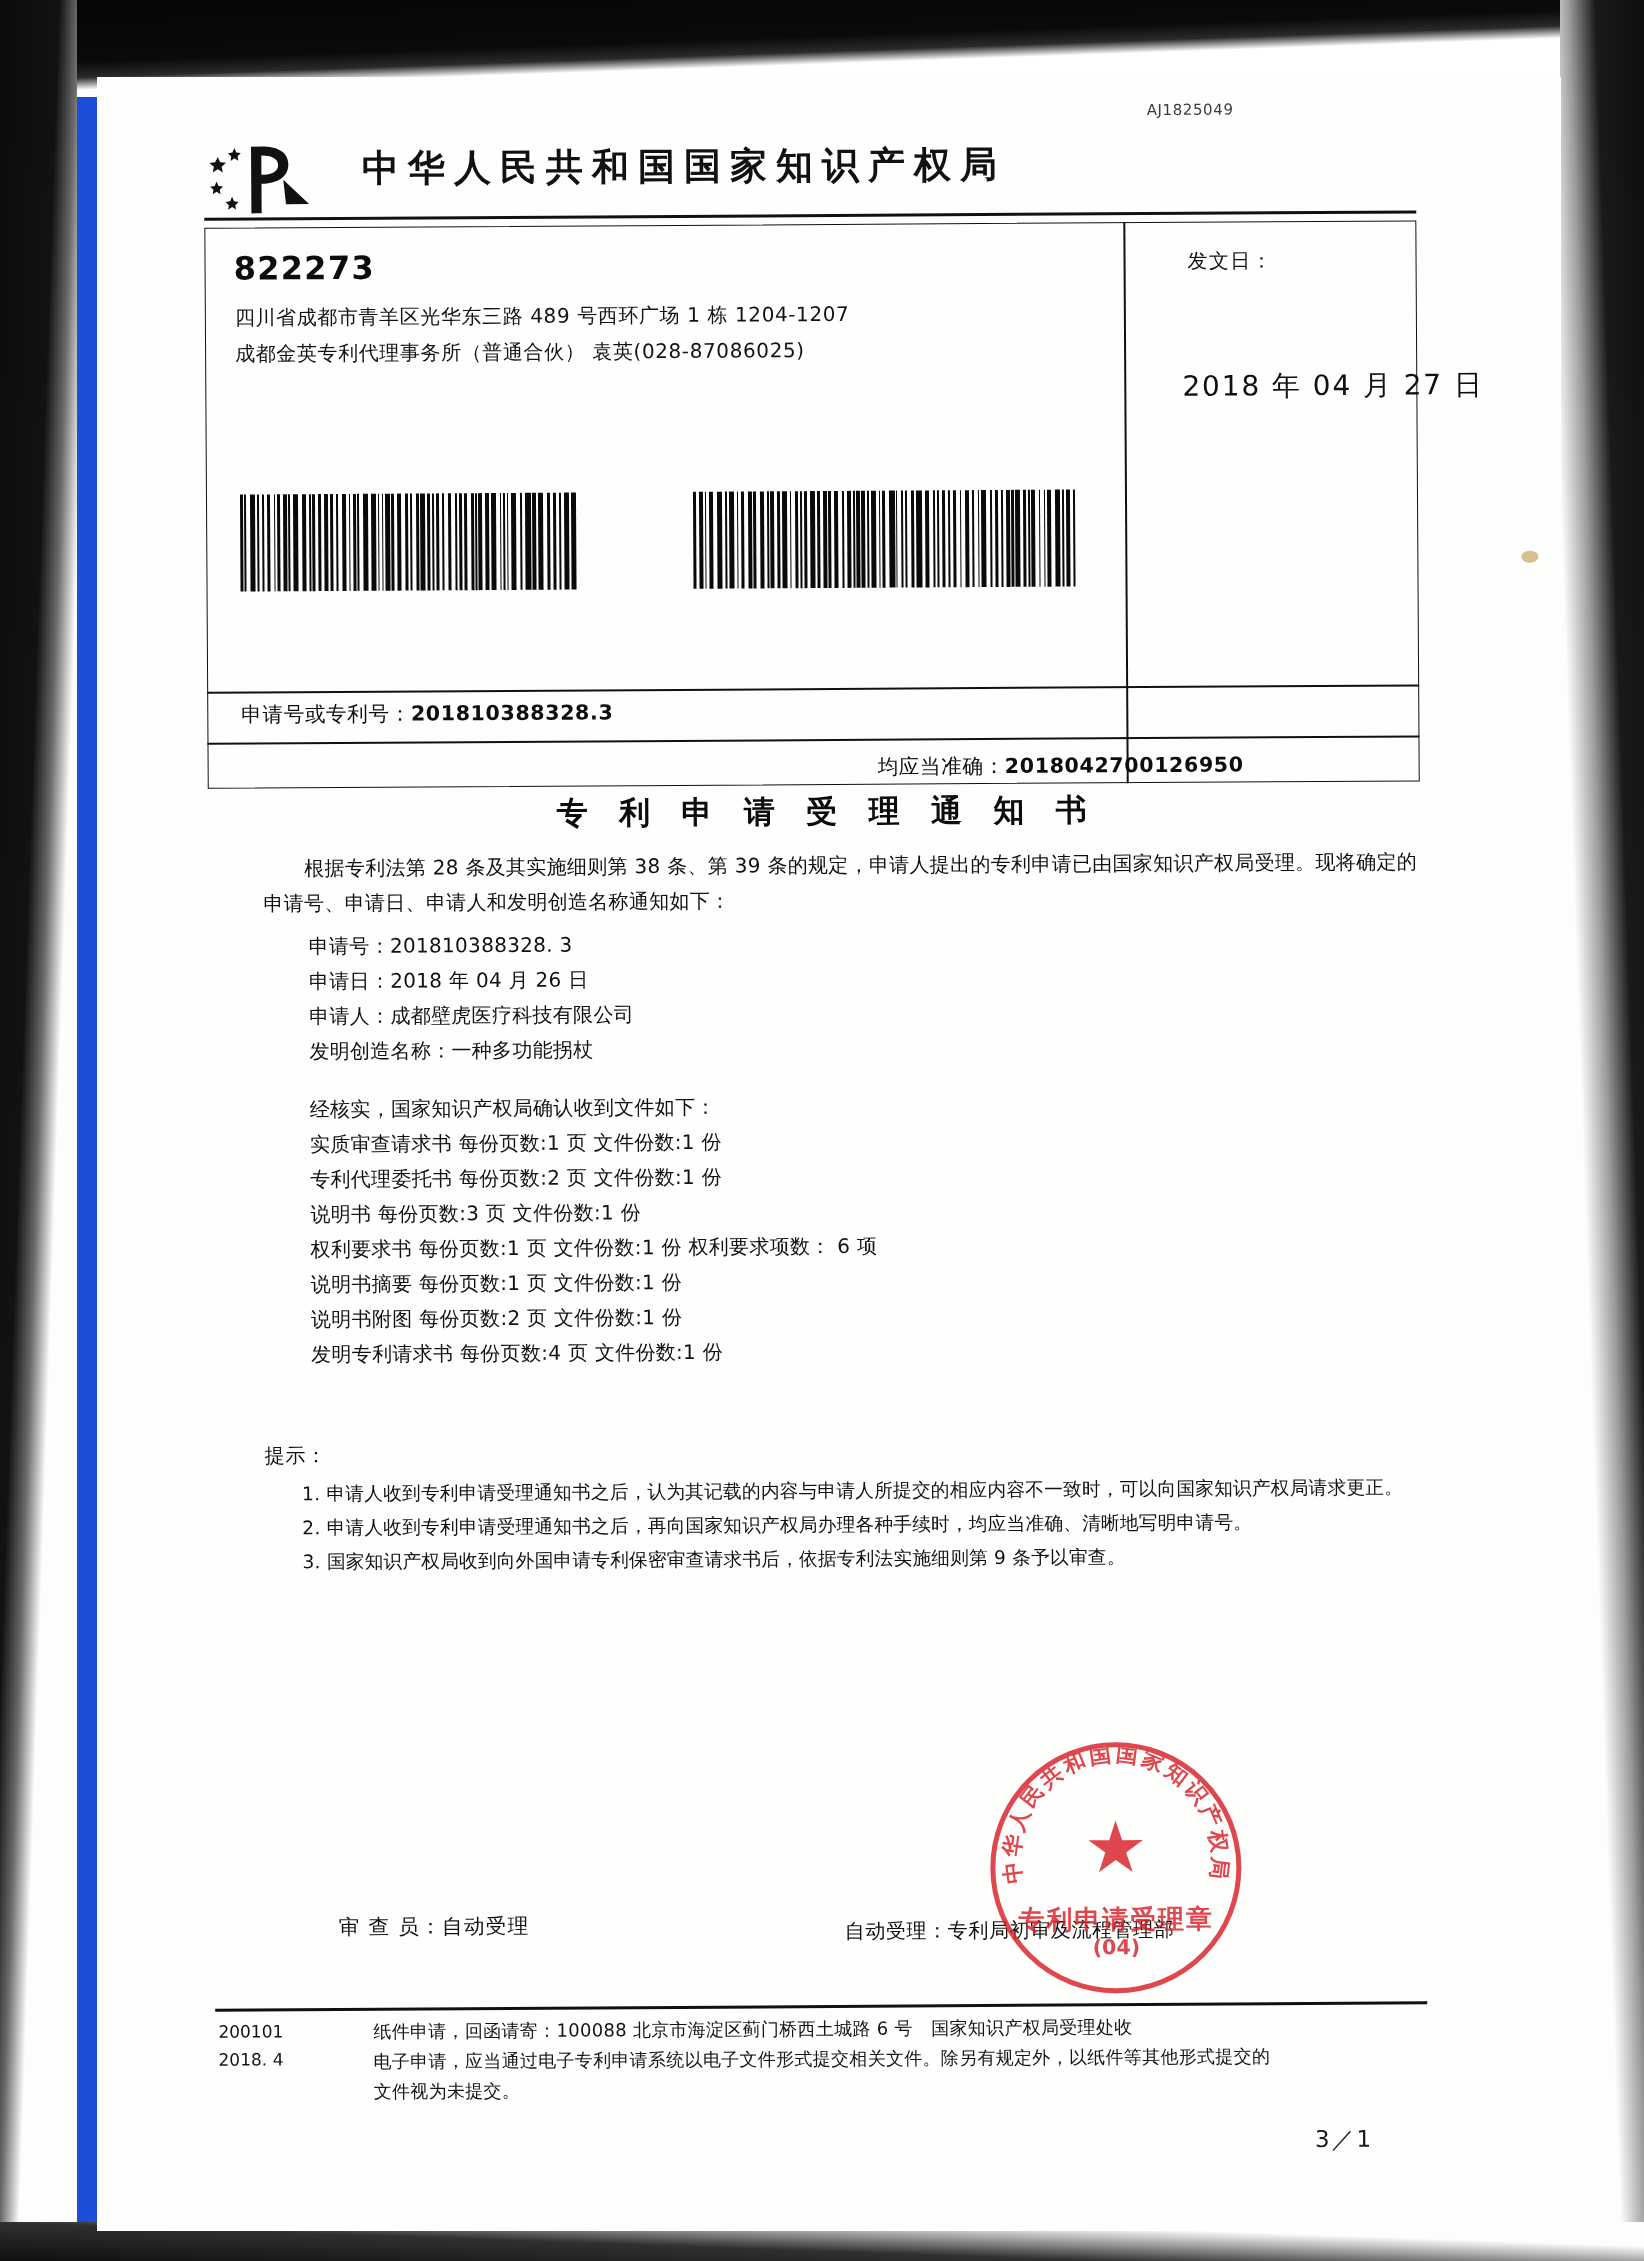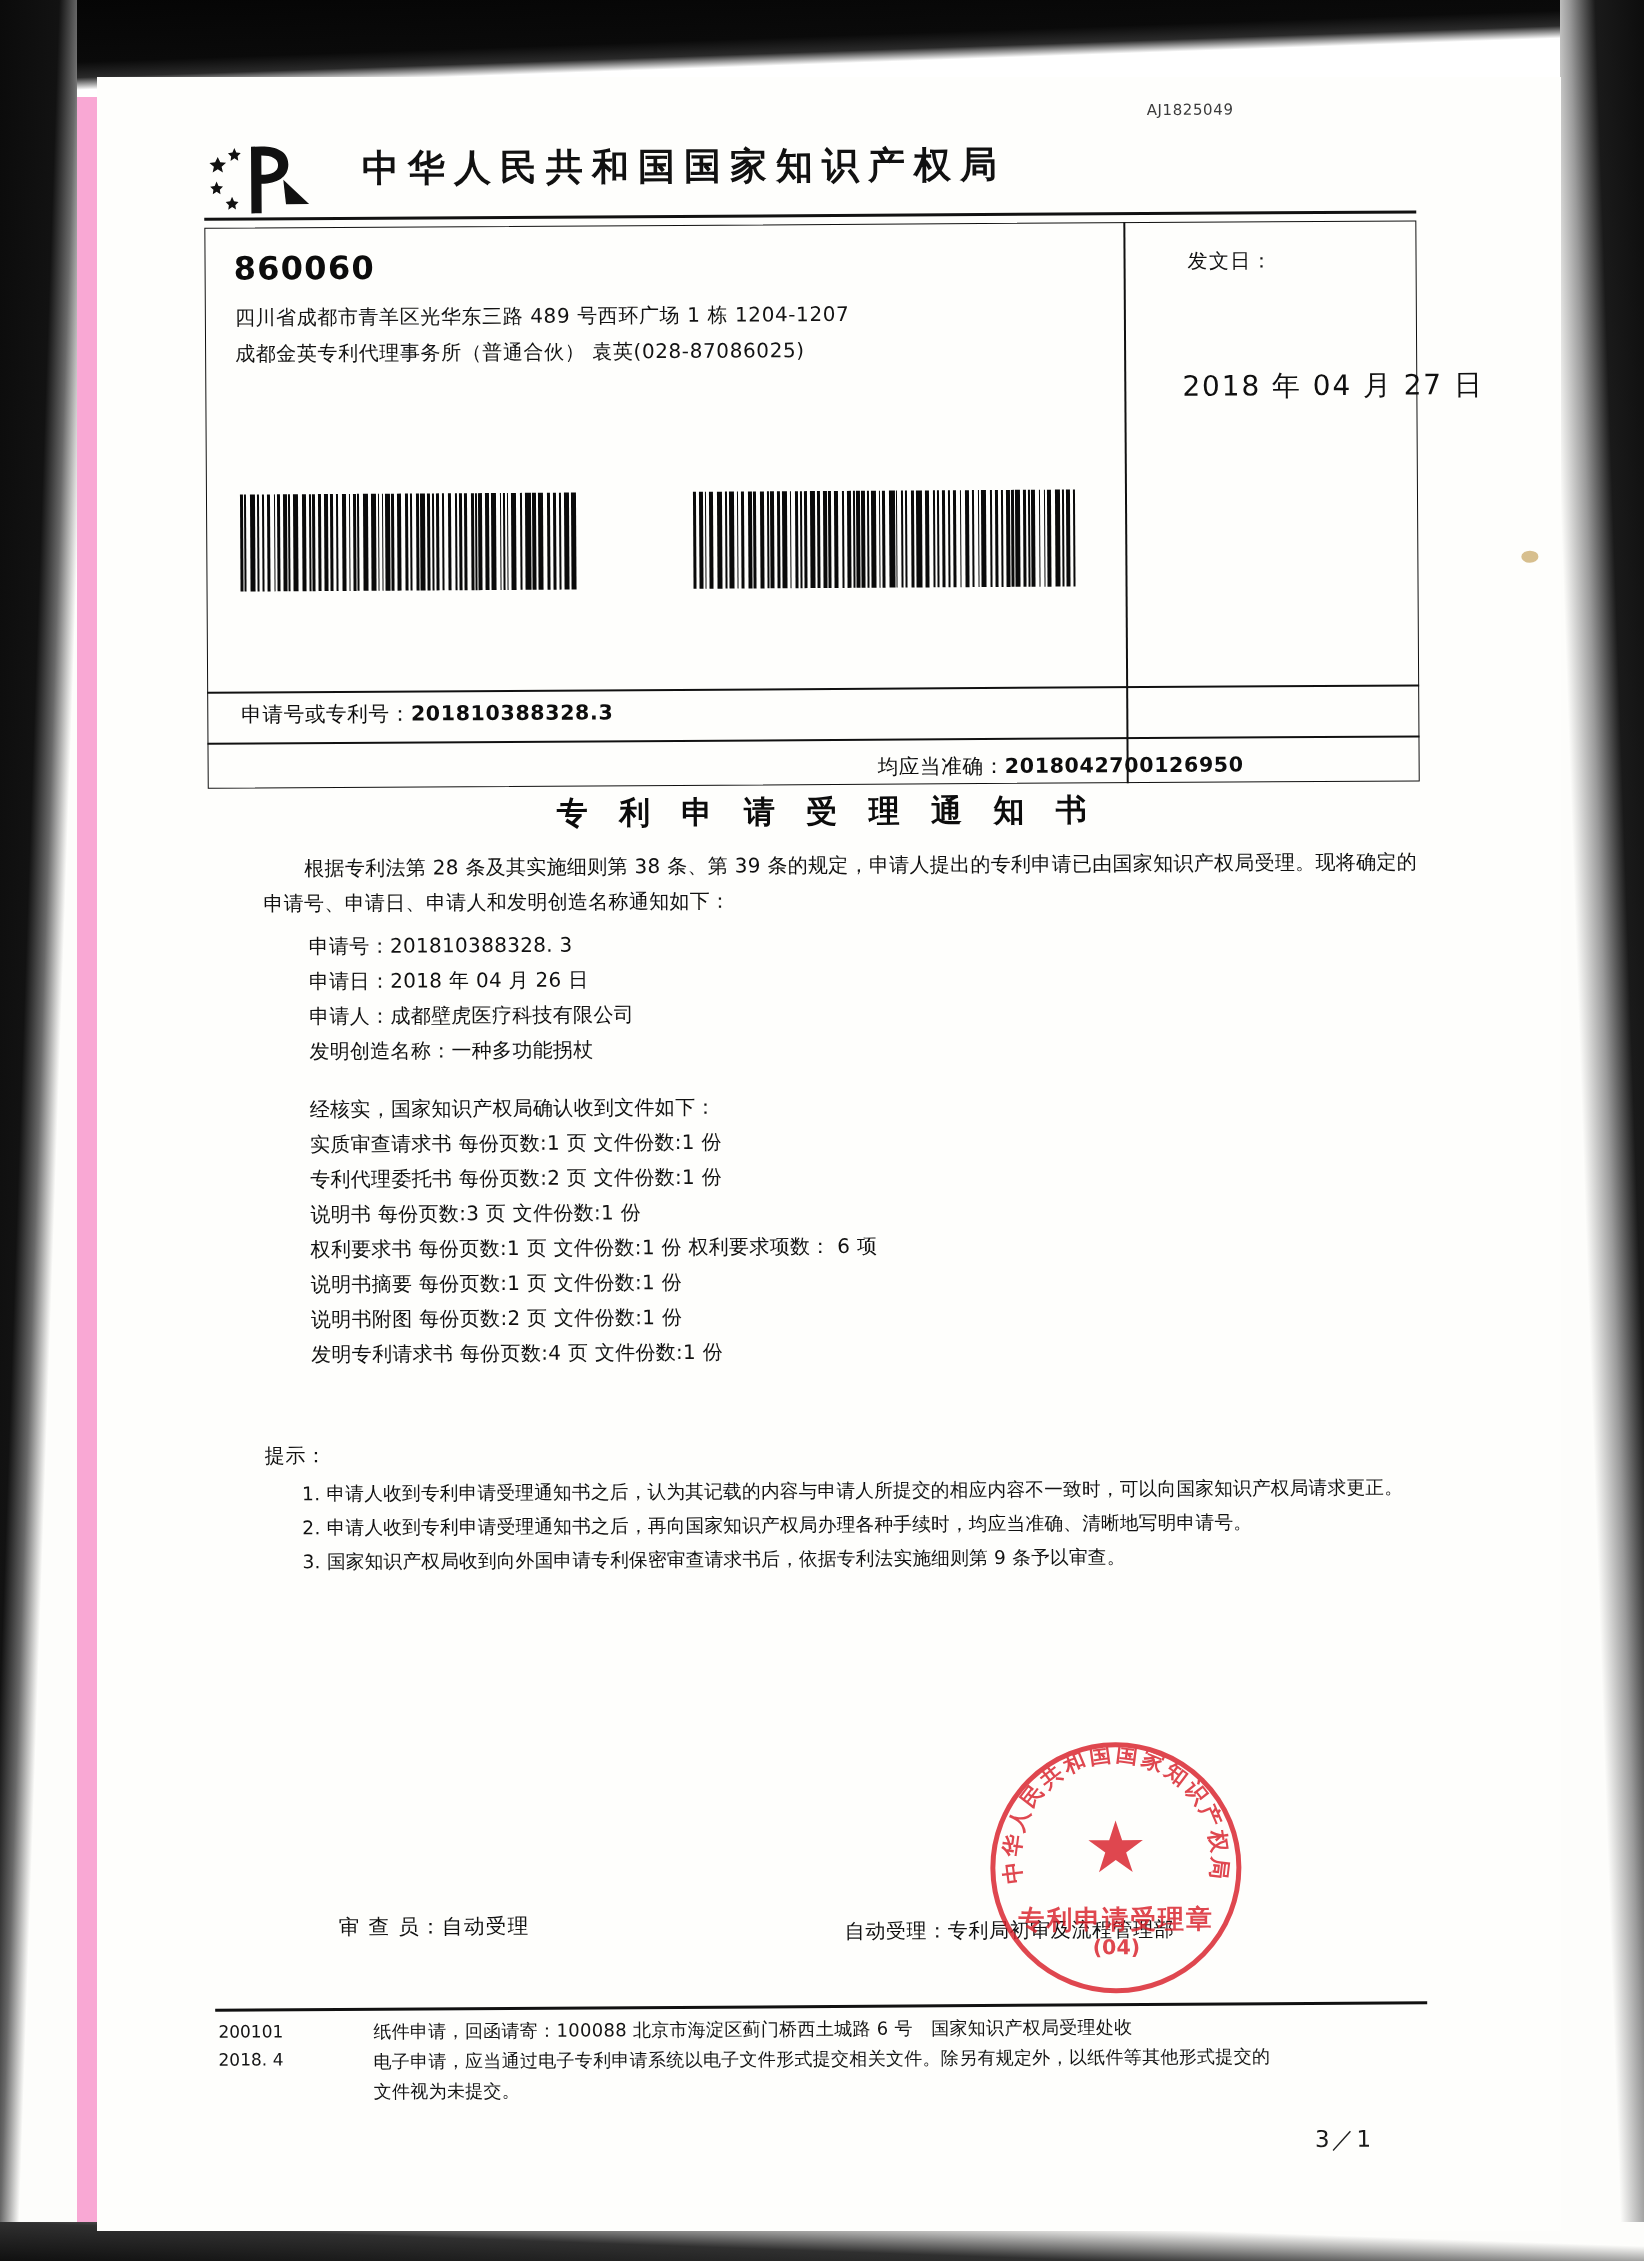--- a/index.html
+++ b/index.html
@@ -7,21 +7,21 @@
     padding: 0;
     background: #ffffff;
   }
   body {
     font-family: "DejaVu Sans", "Liberation Sans", sans-serif;
   }
   .page {
     position: relative;
     width: 1644px;
     height: 2261px;
-    background: #f9a8d4;
+    background: #1d4ed8;
     overflow: hidden;
   }
   
   .scan-edge-top {
     position: absolute;
     top: 0; left: 0;
     width: 1644px; height: 97px;
     background: linear-gradient(178deg, #050505 0%, #0a0a0a 42%, #2a2a2a 52%, #ffffff 60%);
   }
   .scan-edge-left {
@@ -421,21 +421,21 @@
       <div class="hdr-code">AJ1825049</div>
       <div class="hdr-title">中华人民共和国国家知识产权局</div>
       <div class="rule-top"></div>
 
       <div class="box-outer"></div>
       <div class="v-div-1"></div>
       <div class="h-div-1"></div>
       <div class="h-div-2"></div>
       <div class="v-div-2"></div>
 
-      <div class="postcode">860060</div>
+      <div class="postcode">822273</div>
       <div class="addr1">四川省成都市青羊区光华东三路 489 号西环广场 1 栋 1204-1207</div>
       <div class="addr2">成都金英专利代理事务所（普通合伙）  袁英(028-87086025)</div>
       <div class="issue-label">发文日：</div>
       <div class="issue-date">2018 年 04 月 27 日</div>
       <div class="smudge"></div>
 
       <div class="barcode" id="barcode-1"><span style="width:3.2px"></span><span style="width:1.3px;background:transparent"></span><span style="width:1.9px"></span><span style="width:3.2px;background:transparent"></span><span style="width:5.2px"></span><span style="width:1.9px;background:transparent"></span><span style="width:2.6px"></span><span style="width:3.2px;background:transparent"></span><span style="width:1.9px"></span><span style="width:2.6px;background:transparent"></span><span style="width:3.2px"></span><span style="width:3.9px;background:transparent"></span><span style="width:1.3px"></span><span style="width:1.3px;background:transparent"></span><span style="width:3.9px"></span><span style="width:2.6px;background:transparent"></span><span style="width:3.9px"></span><span style="width:1.3px;background:transparent"></span><span style="width:1.3px"></span><span style="width:3.9px;background:transparent"></span><span style="width:4.5px"></span><span style="width:3.9px;background:transparent"></span><span style="width:3.9px"></span><span style="width:3.2px;background:transparent"></span><span style="width:1.9px"></span><span style="width:1.3px;background:transparent"></span><span style="width:2.6px"></span><span style="width:3.2px;background:transparent"></span><span style="width:3.2px"></span><span style="width:2.6px;background:transparent"></span><span style="width:4.5px"></span><span style="width:1.9px;background:transparent"></span><span style="width:2.6px"></span><span style="width:3.2px;background:transparent"></span><span style="width:1.9px"></span><span style="width:3.9px;background:transparent"></span><span style="width:3.9px"></span><span style="width:3.2px;background:transparent"></span><span style="width:1.3px"></span><span style="width:2.6px;background:transparent"></span><span style="width:3.2px"></span><span style="width:1.3px;background:transparent"></span><span style="width:1.9px"></span><span style="width:3.9px;background:transparent"></span><span style="width:5.2px"></span><span style="width:3.2px;background:transparent"></span><span style="width:5.2px"></span><span style="width:1.3px;background:transparent"></span><span style="width:1.3px"></span><span style="width:3.2px;background:transparent"></span><span style="width:1.3px"></span><span style="width:1.9px;background:transparent"></span><span style="width:4.5px"></span><span style="width:1.3px;background:transparent"></span><span style="width:3.2px"></span><span style="width:2.6px;background:transparent"></span><span style="width:3.9px"></span><span style="width:3.9px;background:transparent"></span><span style="width:3.2px"></span><span style="width:1.9px;background:transparent"></span><span style="width:2.6px"></span><span style="width:3.2px;background:transparent"></span><span style="width:3.2px"></span><span style="width:1.3px;background:transparent"></span><span style="width:4.5px"></span><span style="width:2.6px;background:transparent"></span><span style="width:3.2px"></span><span style="width:1.9px;background:transparent"></span><span style="width:1.9px"></span><span style="width:1.9px;background:transparent"></span><span style="width:3.2px"></span><span style="width:2.6px;background:transparent"></span><span style="width:1.9px"></span><span style="width:3.9px;background:transparent"></span><span style="width:3.9px"></span><span style="width:3.2px;background:transparent"></span><span style="width:2.6px"></span><span style="width:1.9px;background:transparent"></span><span style="width:2.6px"></span><span style="width:1.9px;background:transparent"></span><span style="width:3.2px"></span><span style="width:3.9px;background:transparent"></span><span style="width:3.2px"></span><span style="width:1.3px;background:transparent"></span><span style="width:1.3px"></span><span style="width:1.3px;background:transparent"></span><span style="width:3.9px"></span><span style="width:3.2px;background:transparent"></span><span style="width:3.9px"></span><span style="width:2.6px;background:transparent"></span><span style="width:4.5px"></span><span style="width:3.9px;background:transparent"></span><span style="width:1.3px"></span><span style="width:1.9px;background:transparent"></span><span style="width:1.9px"></span><span style="width:1.9px;background:transparent"></span><span style="width:1.3px"></span><span style="width:3.2px;background:transparent"></span><span style="width:5.2px"></span><span style="width:3.2px;background:transparent"></span><span style="width:2.6px"></span><span style="width:3.2px;background:transparent"></span><span style="width:5.2px"></span><span style="width:1.9px;background:transparent"></span><span style="width:3.9px"></span><span style="width:1.3px;background:transparent"></span><span style="width:5.2px"></span><span style="width:3.9px;background:transparent"></span><span style="width:3.2px"></span><span style="width:3.2px;background:transparent"></span><span style="width:2.6px"></span><span style="width:3.2px;background:transparent"></span><span style="width:2.6px"></span><span style="width:2.6px;background:transparent"></span><span style="width:4.5px"></span><span style="width:2.6px;background:transparent"></span><span style="width:5.2px"></span><span style="width:1.3px;background:transparent"></span></div>
       <div class="barcode" id="barcode-2"><span style="width:2.6px"></span><span style="width:3.9px;background:transparent"></span><span style="width:3.2px"></span><span style="width:1.9px;background:transparent"></span><span style="width:1.9px"></span><span style="width:2.6px;background:transparent"></span><span style="width:3.9px"></span><span style="width:3.9px;background:transparent"></span><span style="width:5.2px"></span><span style="width:3.2px;background:transparent"></span><span style="width:1.3px"></span><span style="width:2.6px;background:transparent"></span><span style="width:4.5px"></span><span style="width:3.2px;background:transparent"></span><span style="width:1.3px"></span><span style="width:3.2px;background:transparent"></span><span style="width:3.2px"></span><span style="width:3.2px;background:transparent"></span><span style="width:3.9px"></span><span style="width:1.3px;background:transparent"></span><span style="width:3.2px"></span><span style="width:3.9px;background:transparent"></span><span style="width:3.9px"></span><span style="width:3.2px;background:transparent"></span><span style="width:1.9px"></span><span style="width:1.3px;background:transparent"></span><span style="width:3.9px"></span><span style="width:3.2px;background:transparent"></span><span style="width:3.2px"></span><span style="width:1.3px;background:transparent"></span><span style="width:5.2px"></span><span style="width:3.2px;background:transparent"></span><span style="width:1.3px"></span><span style="width:3.2px;background:transparent"></span><span style="width:3.9px"></span><span style="width:1.3px;background:transparent"></span><span style="width:2.6px"></span><span style="width:1.9px;background:transparent"></span><span style="width:2.6px"></span><span style="width:3.2px;background:transparent"></span><span style="width:5.2px"></span><span style="width:1.3px;background:transparent"></span><span style="width:3.9px"></span><span style="width:2.6px;background:transparent"></span><span style="width:3.9px"></span><span style="width:1.3px;background:transparent"></span><span style="width:3.2px"></span><span style="width:2.6px;background:transparent"></span><span style="width:4.5px"></span><span style="width:3.2px;background:transparent"></span><span style="width:2.6px"></span><span style="width:3.2px;background:transparent"></span><span style="width:3.2px"></span><span style="width:2.6px;background:transparent"></span><span style="width:1.3px"></span><span style="width:1.9px;background:transparent"></span><span style="width:3.2px"></span><span style="width:1.3px;background:transparent"></span><span style="width:4.5px"></span><span style="width:1.3px;background:transparent"></span><span style="width:2.6px"></span><span style="width:1.9px;background:transparent"></span><span style="width:5.2px"></span><span style="width:2.6px;background:transparent"></span><span style="width:1.3px"></span><span style="width:1.3px;background:transparent"></span><span style="width:3.9px"></span><span style="width:3.9px;background:transparent"></span><span style="width:5.2px"></span><span style="width:1.3px;background:transparent"></span><span style="width:1.3px"></span><span style="width:3.9px;background:transparent"></span><span style="width:1.9px"></span><span style="width:1.9px;background:transparent"></span><span style="width:2.6px"></span><span style="width:3.2px;background:transparent"></span><span style="width:3.2px"></span><span style="width:2.6px;background:transparent"></span><span style="width:5.2px"></span><span style="width:3.9px;background:transparent"></span><span style="width:3.2px"></span><span style="width:3.9px;background:transparent"></span><span style="width:2.6px"></span><span style="width:1.9px;background:transparent"></span><span style="width:1.9px"></span><span style="width:3.2px;background:transparent"></span><span style="width:3.2px"></span><span style="width:2.6px;background:transparent"></span><span style="width:2.6px"></span><span style="width:2.6px;background:transparent"></span><span style="width:3.2px"></span><span style="width:3.9px;background:transparent"></span><span style="width:1.3px"></span><span style="width:3.9px;background:transparent"></span><span style="width:3.9px"></span><span style="width:3.2px;background:transparent"></span><span style="width:1.3px"></span><span style="width:3.9px;background:transparent"></span><span style="width:1.3px"></span><span style="width:1.9px;background:transparent"></span><span style="width:5.2px"></span><span style="width:3.9px;background:transparent"></span><span style="width:2.6px"></span><span style="width:2.6px;background:transparent"></span><span style="width:3.2px"></span><span style="width:3.2px;background:transparent"></span><span style="width:1.9px"></span><span style="width:3.2px;background:transparent"></span><span style="width:3.2px"></span><span style="width:1.3px;background:transparent"></span><span style="width:2.6px"></span><span style="width:1.9px;background:transparent"></span><span style="width:4.5px"></span><span style="width:3.2px;background:transparent"></span><span style="width:2.6px"></span><span style="width:1.9px;background:transparent"></span><span style="width:1.9px"></span><span style="width:1.3px;background:transparent"></span><span style="width:3.9px"></span><span style="width:3.9px;background:transparent"></span><span style="width:1.3px"></span><span style="width:3.9px;background:transparent"></span><span style="width:1.3px"></span><span style="width:1.9px;background:transparent"></span><span style="width:4.5px"></span><span style="width:3.2px;background:transparent"></span><span style="width:5.2px"></span><span style="width:2.6px;background:transparent"></span><span style="width:1.3px"></span><span style="width:2.6px;background:transparent"></span><span style="width:3.9px"></span><span style="width:3.2px;background:transparent"></span><span style="width:1.3px"></span><span style="width:2.6px;background:transparent"></span></div>
 
       <div class="appno">

